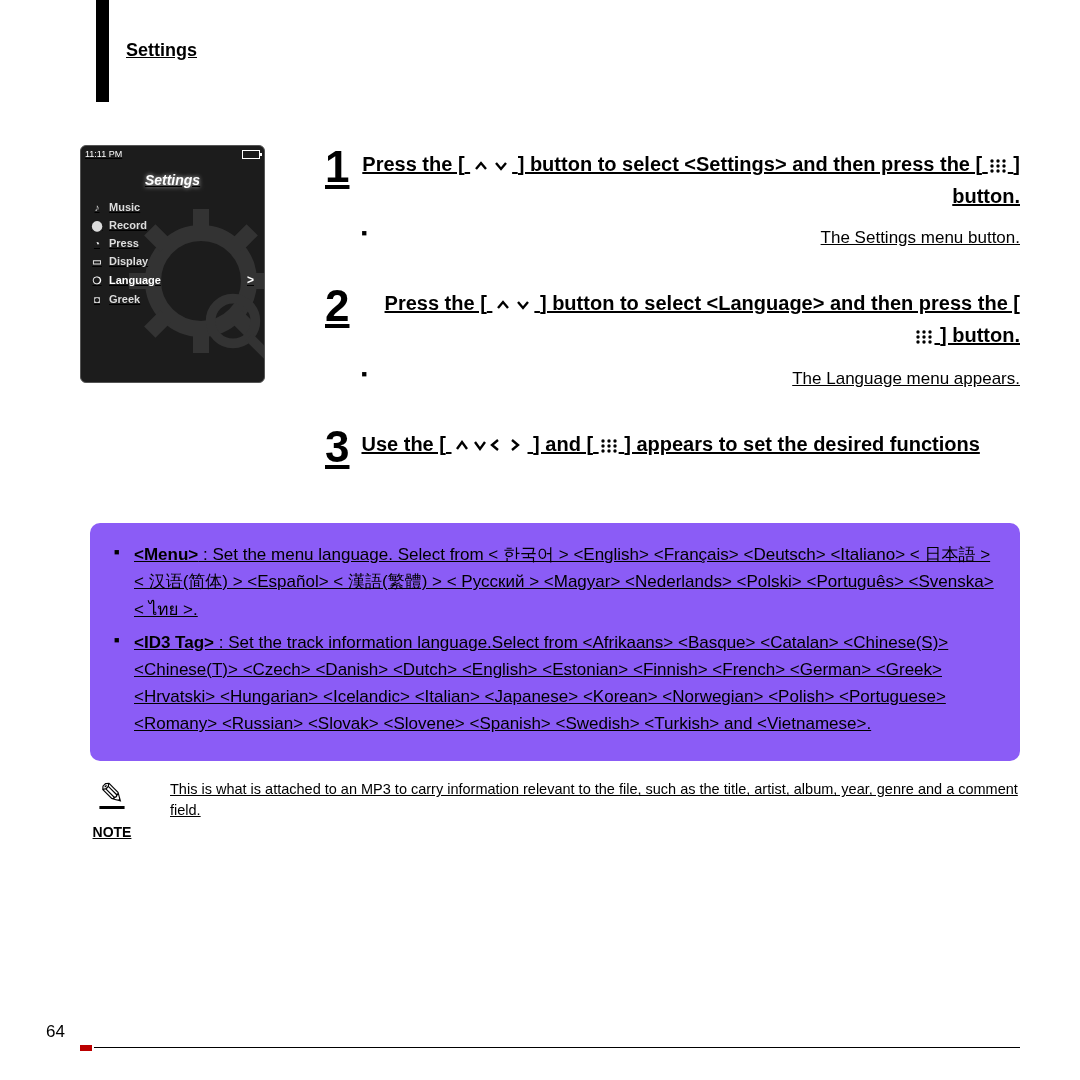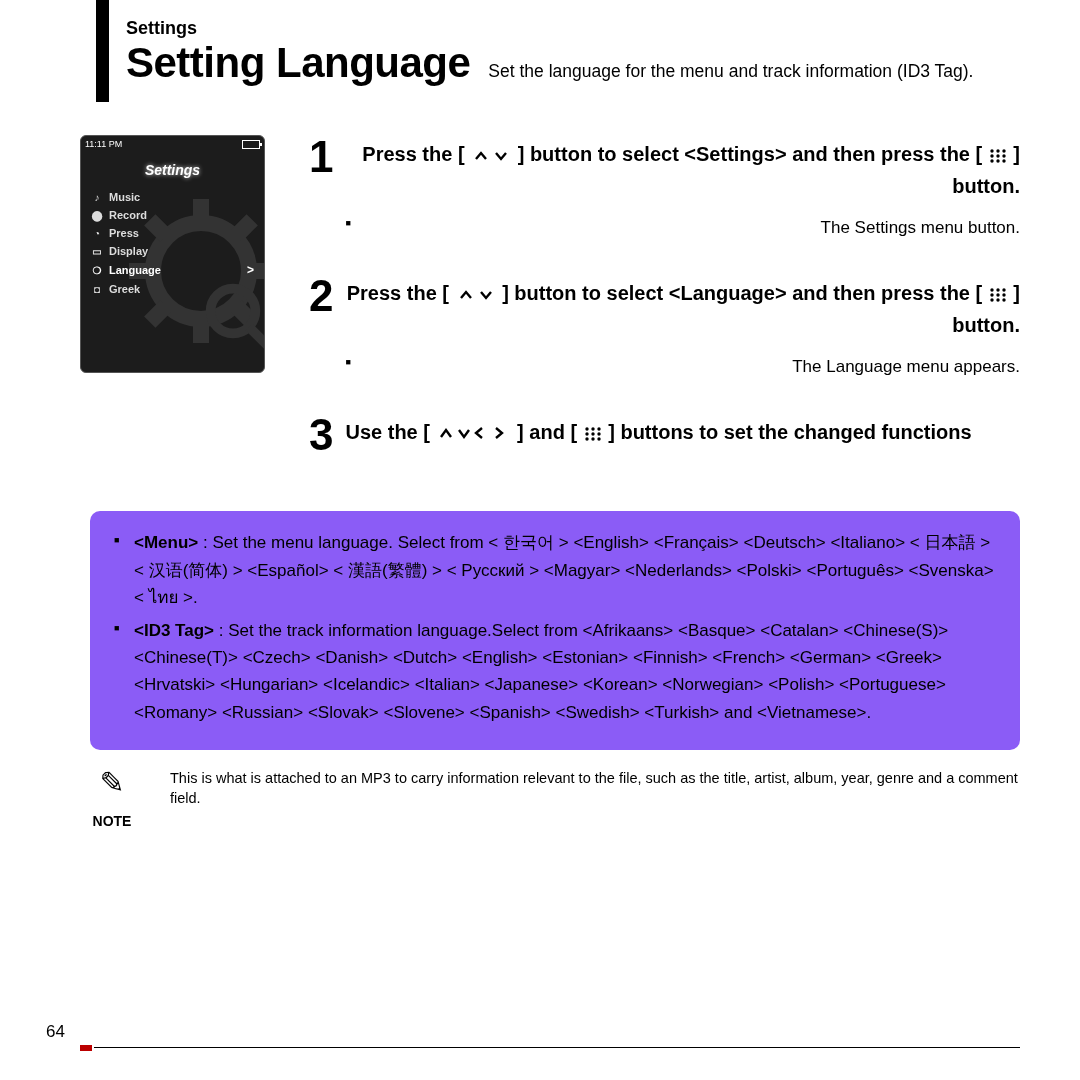--- a/index.html
+++ b/index.html
@@ -1,24 +1,24 @@
 <!DOCTYPE html>
 <html><head>
 <meta charset="utf-8">
 <style>
   * { box-sizing: border-box; margin: 0; padding: 0; }
   html, body { width: 1080px; height: 1080px; background: #fff; font-family: Arial, Helvetica, sans-serif; color: #000; }
-  .page { position: relative; width: 1080px; height: 1080px; padding: 18px 60px 0 80px; }
+  .page { position: relative; width: 1080px; height: 1080px; padding: 40px 60px 0 80px; text-decoration: underline; }
   .side-bar-thick { position: absolute; left: 96px; top: 0; width: 13px; height: 102px; background: #000; }
   .header { margin-left: 46px; }
   .breadcrumb { font-weight: bold; font-size: 18px; }
   .title-row { display: flex; align-items: baseline; gap: 18px; margin-top: 0; }
   .page-title { font-size: 42px; font-weight: bold; letter-spacing: -0.5px; }
   .page-subtitle { font-size: 17.5px; padding-bottom: 4px; }
-  .content { display: flex; margin-top: 48px; gap: 44px; }
+  .content { display: flex; margin-top: 84px; gap: 60px; }
   .device { width: 185px; flex: 0 0 185px; }
   .device-screen { width: 185px; height: 238px; background: #1c1c1c; border-radius: 6px; border: 1px solid #555; position: relative; overflow: hidden; }
   .device-statusbar { display: flex; align-items: center; justify-content: space-between; height: 16px; padding: 0 4px; font-size: 9px; color: #fff; }
   .battery { width: 18px; height: 9px; border: 1px solid #fff; position: relative; }
   .battery::after { content:""; position:absolute; right:-3px; top:2px; width:2px; height:3px; background:#fff; }
   .device-title { color: #fff; text-align: center; font-size: 14px; font-weight: bold; margin: 10px 0 10px; font-style: italic; text-shadow: 0 0 4px #ccc; }
   .device-gearbg { position: absolute; left: 40px; top: 55px; width: 160px; height: 160px; opacity: 0.25; }
   .device-list { position: relative; list-style: none; padding: 0 8px; }
   .device-list li { display:flex; align-items:center; gap:6px; color: #ddd; font-size: 11px; font-weight: bold; padding: 3px 2px; }
   .device-list li.selected { color:#fff; }
@@ -56,24 +56,20 @@
   .page-num { position:absolute; left:46px; bottom:38px; font-size:17px; }
 </style>
 </head>
 <body>
 
 <div class="page">
   <div class="side-bar-thick"></div>
 
   <div class="header">
     <div class="breadcrumb">Settings</div>
-    <div class="title-row">
-      <div class="page-title">Setting Language</div>
-      <div class="page-subtitle">Set the language for the menu and track information (ID3 Tag).</div>
-    </div>
   </div>
 
   <div class="content">
     <div class="device">
       <div class="device-screen">
         <div class="device-statusbar">
           <span>11:11 PM</span>
           <span class="battery"></span>
         </div>
         <svg class="device-gearbg" viewBox="0 0 100 100">
@@ -203,21 +199,21 @@
                     <circle cx="8" cy="2" r="1.7"></circle>
                     <circle cx="14" cy="2" r="1.7"></circle>
                     <circle cx="2" cy="7" r="1.7"></circle>
                     <circle cx="8" cy="7" r="1.7"></circle>
                     <circle cx="14" cy="7" r="1.7"></circle>
                     <circle cx="2" cy="12" r="1.7"></circle>
                     <circle cx="8" cy="12" r="1.7"></circle>
                     <circle cx="14" cy="12" r="1.7"></circle>
                   </g>
                 </svg></span>
-            <span>] buttons to set the changed functions</span>
+            <span>] appears to set the desired functions</span>
           </div>
         </div>
       </div>
     </div>
   </div>
 
   <div class="options-box">
     <ul>
       <li><b>&lt;Menu&gt;</b><span> : Set the menu language. Select from &lt; 한국어 &gt; &lt;English&gt; &lt;Français&gt; &lt;Deutsch&gt; &lt;Italiano&gt; &lt; 日本語 &gt; &lt; 汉语(简体) &gt; &lt;Español&gt; &lt; 漢語(繁體) &gt; &lt; Русский &gt; &lt;Magyar&gt; &lt;Nederlands&gt; &lt;Polski&gt; &lt;Português&gt; &lt;Svenska&gt; &lt; ไทย &gt;.</span></li>
       <li><b>&lt;ID3 Tag&gt;</b><span> : Set the track information language.Select from &lt;Afrikaans&gt; &lt;Basque&gt; &lt;Catalan&gt; &lt;Chinese(S)&gt; &lt;Chinese(T)&gt; &lt;Czech&gt; &lt;Danish&gt; &lt;Dutch&gt; &lt;English&gt; &lt;Estonian&gt; &lt;Finnish&gt; &lt;French&gt; &lt;German&gt; &lt;Greek&gt; &lt;Hrvatski&gt; &lt;Hungarian&gt; &lt;Icelandic&gt; &lt;Italian&gt; &lt;Japanese&gt; &lt;Korean&gt; &lt;Norwegian&gt; &lt;Polish&gt; &lt;Portuguese&gt; &lt;Romany&gt; &lt;Russian&gt; &lt;Slovak&gt; &lt;Slovene&gt; &lt;Spanish&gt; &lt;Swedish&gt; &lt;Turkish&gt; and &lt;Vietnamese&gt;.</span></li>

